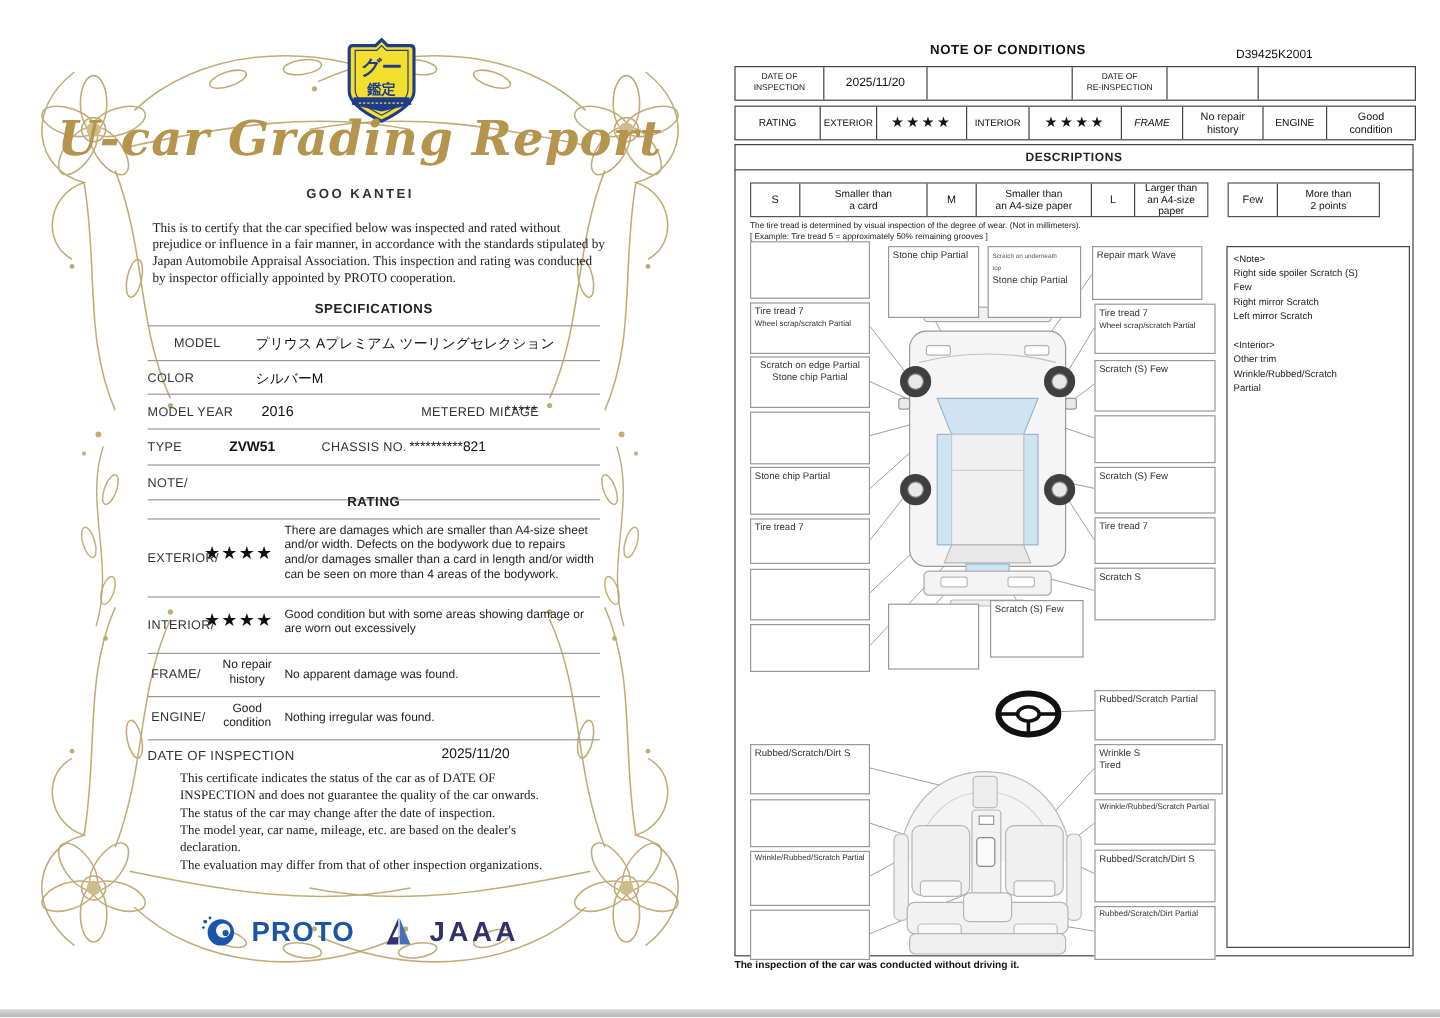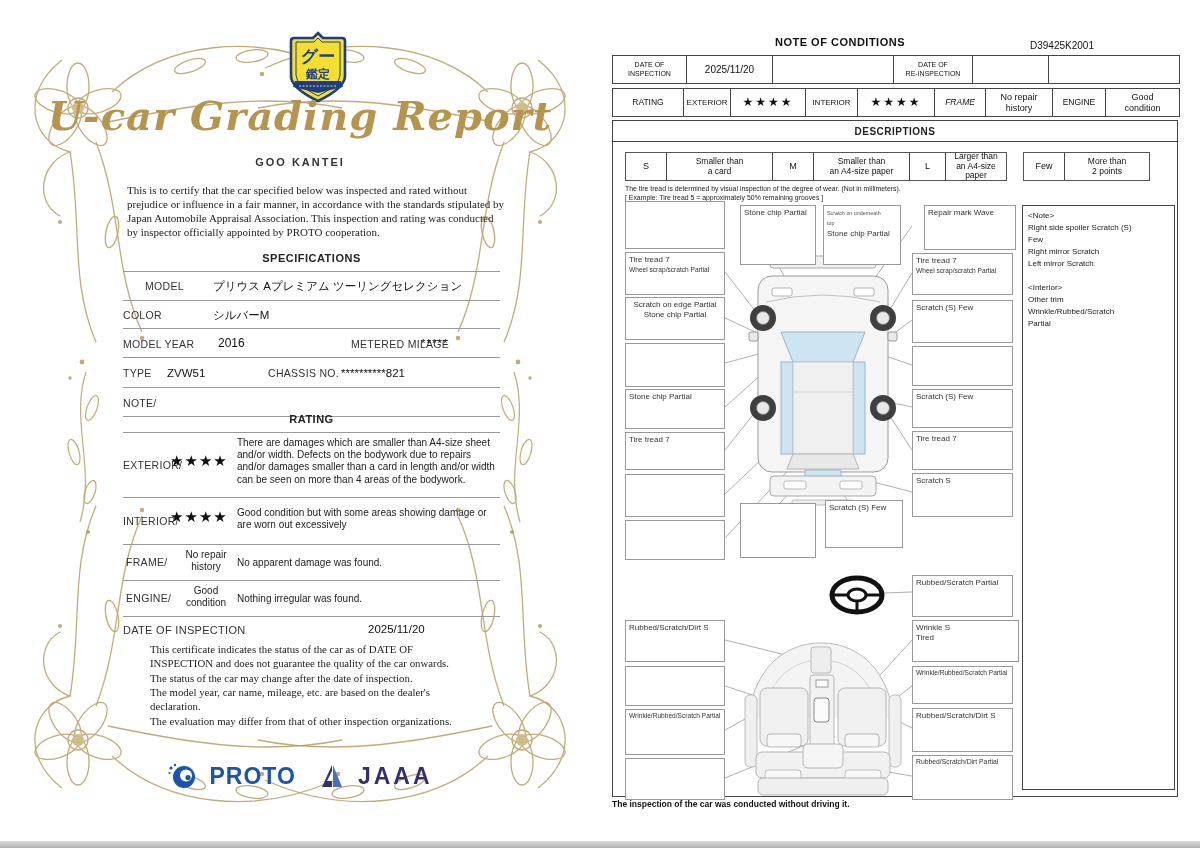--- a/index.html
+++ b/index.html
@@ -136,21 +136,21 @@
         <span class="sval" style="left:90px;top:7px;">シルバーM</span>
       </div>
       <div class="srow" style="height:28px;">
         <span class="slabel" style="left:0;top:9px;">MODEL YEAR</span>
         <span class="sval" style="left:95px;top:7px;font-size:12px;">2016</span>
         <span class="slabel" style="left:190px;top:9px;padding-left:38px;">METERED MILAGE</span>
         <span class="sval" style="left:298px;top:8px;letter-spacing:1px;">*****</span>
       </div>
       <div class="srow" style="height:29px;">
         <span class="slabel" style="left:0;top:9px;">TYPE</span>
-        <span class="sval" style="left:44px;top:9px;">ZVW51</span>
+        <span class="sval" style="left:68px;top:9px;font-weight:bold;">ZVW51</span>
         <span class="slabel" style="left:145px;top:9px;">CHASSIS NO.</span>
         <span class="sval" style="left:218px;top:9px;">**********821</span>
       </div>
       <div class="srow last" style="height:28px;">
         <span class="slabel" style="left:0;top:9px;">NOTE/</span>
       </div>
     </div>
 
     <div class="sec-head" style="left:123px;top:413px;">RATING</div>
 
@@ -366,21 +366,21 @@
     <div class="ann" style="left:25px;top:432px;width:100px;height:38px;">Tire tread 7</div>
     <div class="ann" style="left:25px;top:474px;width:100px;height:43px;"></div>
     <div class="ann" style="left:25px;top:520px;width:100px;height:40px;"></div>
 
     <div class="ann" style="left:140px;top:205px;width:76px;height:60px;">Stone chip Partial</div>
     <div class="ann" style="left:223px;top:205px;width:78px;height:60px;"><span class="tiny pre">Scratch on underneath
 top</span><br><span>Stone chip Partial</span></div>
     <div class="ann" style="left:140px;top:503px;width:76px;height:55px;"></div>
     <div class="ann" style="left:225px;top:500px;width:78px;height:48px;">Scratch (S) Few</div>
 
-    <div class="ann" style="left:324px;top:205px;width:92px;height:45px;">Repair mark Wave</div>
+    <div class="ann" style="left:310px;top:205px;width:92px;height:45px;">Repair mark Wave</div>
     <div class="ann" style="left:312px;top:253px;width:101px;height:42px;"><span>Tire tread 7</span><br><span class="sub">Wheel scrap/scratch Partial</span></div>
     <div class="ann" style="left:312px;top:300px;width:101px;height:43px;">Scratch (S) Few</div>
     <div class="ann" style="left:312px;top:346px;width:101px;height:40px;"></div>
     <div class="ann" style="left:312px;top:389px;width:101px;height:39px;">Scratch (S) Few</div>
     <div class="ann" style="left:312px;top:431px;width:101px;height:39px;">Tire tread 7</div>
     <div class="ann" style="left:312px;top:575px;width:101px;height:42px;">Rubbed/Scratch Partial</div>
 
     <div class="ann" style="left:312px;top:473px;width:101px;height:44px;">Scratch S</div>
     <div class="ann" style="left:25px;top:620px;width:100px;height:42px;">Rubbed/Scratch/Dirt S</div>
     <div class="ann" style="left:25px;top:666px;width:100px;height:40px;"></div>

